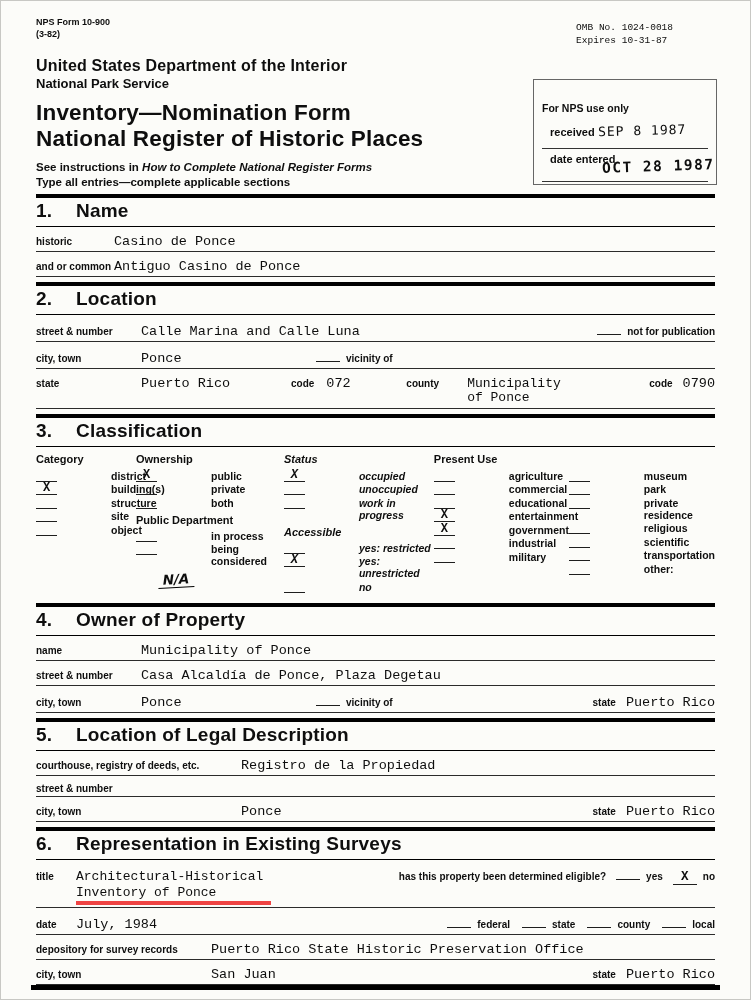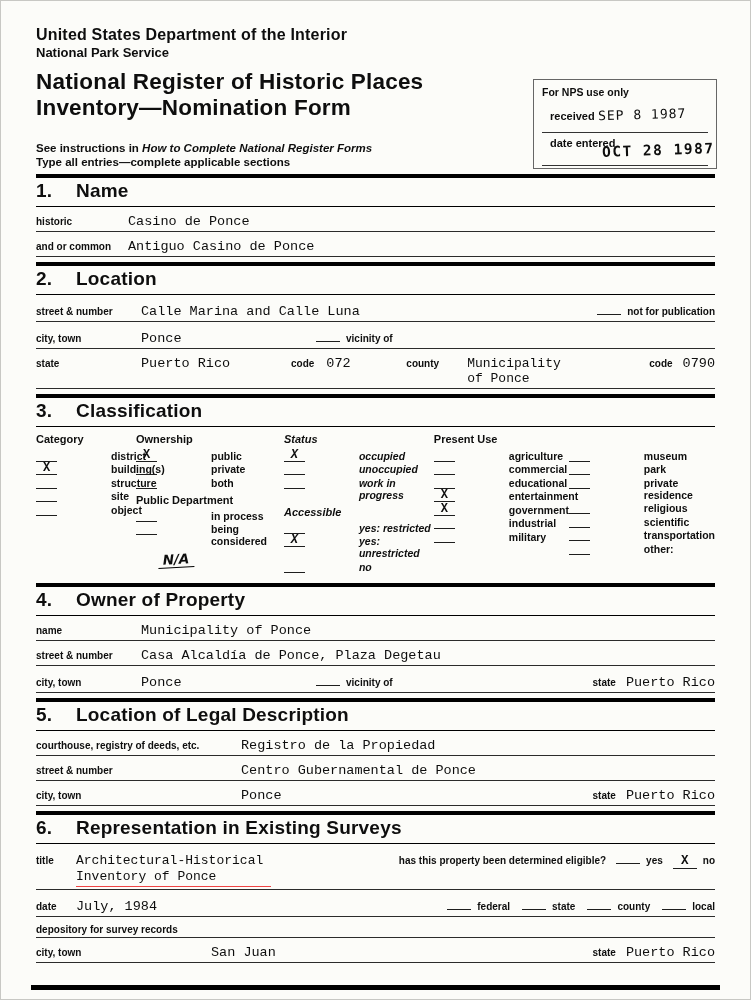--- a/index.html
+++ b/index.html
@@ -5,63 +5,73 @@
   html,body{margin:0;padding:0;}
   body{background:#9a9a96;font-family:"Liberation Sans",sans-serif;}
   .page{width:751px;height:1000px;margin:0 auto;background:#fcfcf9;color:#0e0e0e;position:relative;overflow:hidden;padding:16px 35px 0;box-sizing:border-box;border:1px solid #c8c8c4;}
   .topmeta{display:flex;justify-content:space-between;align-items:flex-start;}
   .formno{font-size:9px;font-weight:bold;line-height:1.3;}
   .omb{font-family:"Liberation Mono",monospace;font-size:9.5px;line-height:1.35;margin-top:5px;margin-right:42px;}
   .dept{font-size:16px;font-weight:bold;margin-top:9px;letter-spacing:.2px;}
   .service{font-size:13px;font-weight:bold;margin-top:1px;}
   .bigtitle{font-size:22.5px;font-weight:bold;line-height:1.17;margin-top:9px;letter-spacing:.2px;}
   .instr{font-size:11.5px;font-weight:bold;line-height:1.25;}
-  .instr.first{margin-top:19px;}
+  .instr.first{margin-top:8px;}
   .instr .it{font-style:italic;}
-  .npsbox{position:absolute;top:78px;right:33px;width:184px;border:1px solid #666;padding:6px 8px 2px;min-height:88px;box-sizing:border-box;background:#fcfcf9;}
+  .npsbox{position:absolute;top:78px;right:33px;width:184px;border:1px solid #666;padding:22px 8px 2px;min-height:88px;box-sizing:border-box;background:#fcfcf9;}
   .npshead{font-size:10.5px;font-weight:bold;margin-bottom:8px;}
   .npsrow{border-bottom:1px solid #333;position:relative;height:26px;}
   .npsrow.second{height:32px;}
   .npslabel{font-size:11px;font-weight:bold;position:absolute;left:8px;top:4px;}
   .stamp{font-family:"DejaVu Sans Mono",monospace;position:absolute;white-space:nowrap;}
   .stamp1{left:56px;top:1px;font-size:13px;letter-spacing:1px;transform:rotate(-1.5deg);}
   .stamp2{left:60px;top:9px;font-size:14.5px;font-weight:bold;letter-spacing:1.5px;transform:rotate(-2deg);}
   .sechead{border-top:4.5px solid #000;border-bottom:1.5px solid #000;margin-top:5px;padding:2px 0 4px;font-size:19px;font-weight:bold;letter-spacing:.2px;display:flex;}
   .secnum{width:40px;flex-shrink:0;}
   .frow{display:flex;align-items:baseline;border-bottom:1px solid #2b2b2b;padding:7px 0 2px;}
   .flabel,.slabel{font-size:10px;font-weight:bold;flex-shrink:0;}
   .fvalue{font-family:"Liberation Mono",monospace;font-size:13.5px;white-space:pre;}
-  .w40{width:40px;}.w90{width:92px;}.w105{width:105px;}.w175{width:175px;}.w205{width:205px;}
+  .w40{width:40px;}.w90{width:78px;}.w105{width:105px;}.w175{width:175px;}.w205{width:205px;}
   .chk{display:inline-block;min-width:24px;border-bottom:1.2px solid #1e1e1e;text-align:center;font-family:"Liberation Mono",monospace;font-size:12.5px;font-weight:bold;line-height:11px;height:12px;flex-shrink:0;}
   .gap6{margin-left:6px;}.gap10{margin-left:10px;}.gap12{margin-left:12px;}
   .pushr{margin-left:auto;}
-  .val2{font-family:"Liberation Mono",monospace;font-size:13px;line-height:1.2;border-bottom:1px solid #ef4444;padding:0 8px 1px 0;}
+  .val2{font-family:"Liberation Mono",monospace;font-size:13px;line-height:1.2;border-bottom:4px solid #ef4444;padding:0 8px 1px 0;}
   .county{font-family:"Liberation Mono",monospace;font-size:13px;line-height:1.1;margin-left:28px;}
   .classif{display:flex;padding:6px 0 4px;}
   .chead{font-size:11px;font-weight:bold;margin-bottom:4px;min-height:13px;}
   .csub{font-size:11px;font-weight:bold;margin:5px 0 4px;}
   .citem{display:flex;align-items:flex-start;margin-bottom:1.5px;gap:48px;}
   .citem .chk{min-width:21px;margin-right:6px;height:11px;line-height:10px;font-size:12px;}
   .clabel{font-size:10.5px;font-weight:bold;}
   .ccol1{width:100px;}.ccol2{width:153px;}.ccol3{width:155px;font-style:italic;}.ccol4{width:135px;}.ccol5{flex:1;}
   .na{font-family:"DejaVu Sans",sans-serif;font-style:italic;font-weight:bold;font-size:13.5px;width:36px;text-align:center;border-bottom:1.3px solid #000;margin:4px 0 0 22px;transform:rotate(-3deg);}
   .bottombar{position:absolute;left:30px;right:30px;bottom:9px;border-top:5px solid #000;}
 </style>
 </head>
 <body>
 
 <div class="page">
 
+  <div class="topmeta">
+    <div class="formno">
+      <div>NPS Form 10-900</div>
+      <div>(3-82)</div>
+    </div>
+    <div class="omb">
+      <div>OMB No. 1024-0018</div>
+      <div>Expires 10-31-87</div>
+    </div>
+  </div>
 
   <div class="dept">United States Department of the Interior</div>
   <div class="service">National Park Service</div>
 
   <div class="bigtitle">
+    <div>Inventory—Nomination Form</div>
     <div>National Register of Historic Places</div>
-    <div>Inventory—Nomination Form</div>
   </div>
 
   <div class="instr first"><span>See instructions in </span><span class="it">How to Complete National Register Forms</span></div>
   <div class="instr">Type all entries—complete applicable sections</div>
 
   <div class="npsbox">
     <div class="npshead">For NPS use only</div>
     <div class="npsrow">
       <span class="npslabel">received</span>
       <span class="stamp stamp1">SEP 8 1987</span>
@@ -284,21 +294,20 @@
   <div class="sechead">
     <span class="secnum">5.</span>
     <span>Location of Legal Description</span>
   </div>
   <div class="frow">
     <span class="flabel w205">courthouse, registry of deeds, etc.</span>
     <span class="fvalue">Registro de la Propiedad</span>
   </div>
   <div class="frow">
     <span class="flabel w205">street &amp; number</span>
-    <span class="fvalue">Centro Gubernamental de Ponce</span>
   </div>
   <div class="frow">
     <span class="flabel w205">city, town</span>
     <span class="fvalue">Ponce</span>
     <span class="slabel pushr">state</span>
     <span class="fvalue gap10">Puerto Rico</span>
   </div>
 
   <div class="sechead">
     <span class="secnum">6.</span>
@@ -323,20 +332,21 @@
     <span class="slabel gap6">federal</span>
     <span class="chk gap12"></span>
     <span class="slabel gap6">state</span>
     <span class="chk gap12"></span>
     <span class="slabel gap6">county</span>
     <span class="chk gap12"></span>
     <span class="slabel gap6">local</span>
   </div>
   <div class="frow">
     <span class="flabel w175">depository for survey records</span>
+    <span class="fvalue">Puerto Rico State Historic Preservation Office</span>
   </div>
   <div class="frow">
     <span class="flabel w175">city, town</span>
     <span class="fvalue">San Juan</span>
     <span class="slabel pushr">state</span>
     <span class="fvalue gap10">Puerto Rico</span>
   </div>
 
   <div class="bottombar"></div>
 </div>

